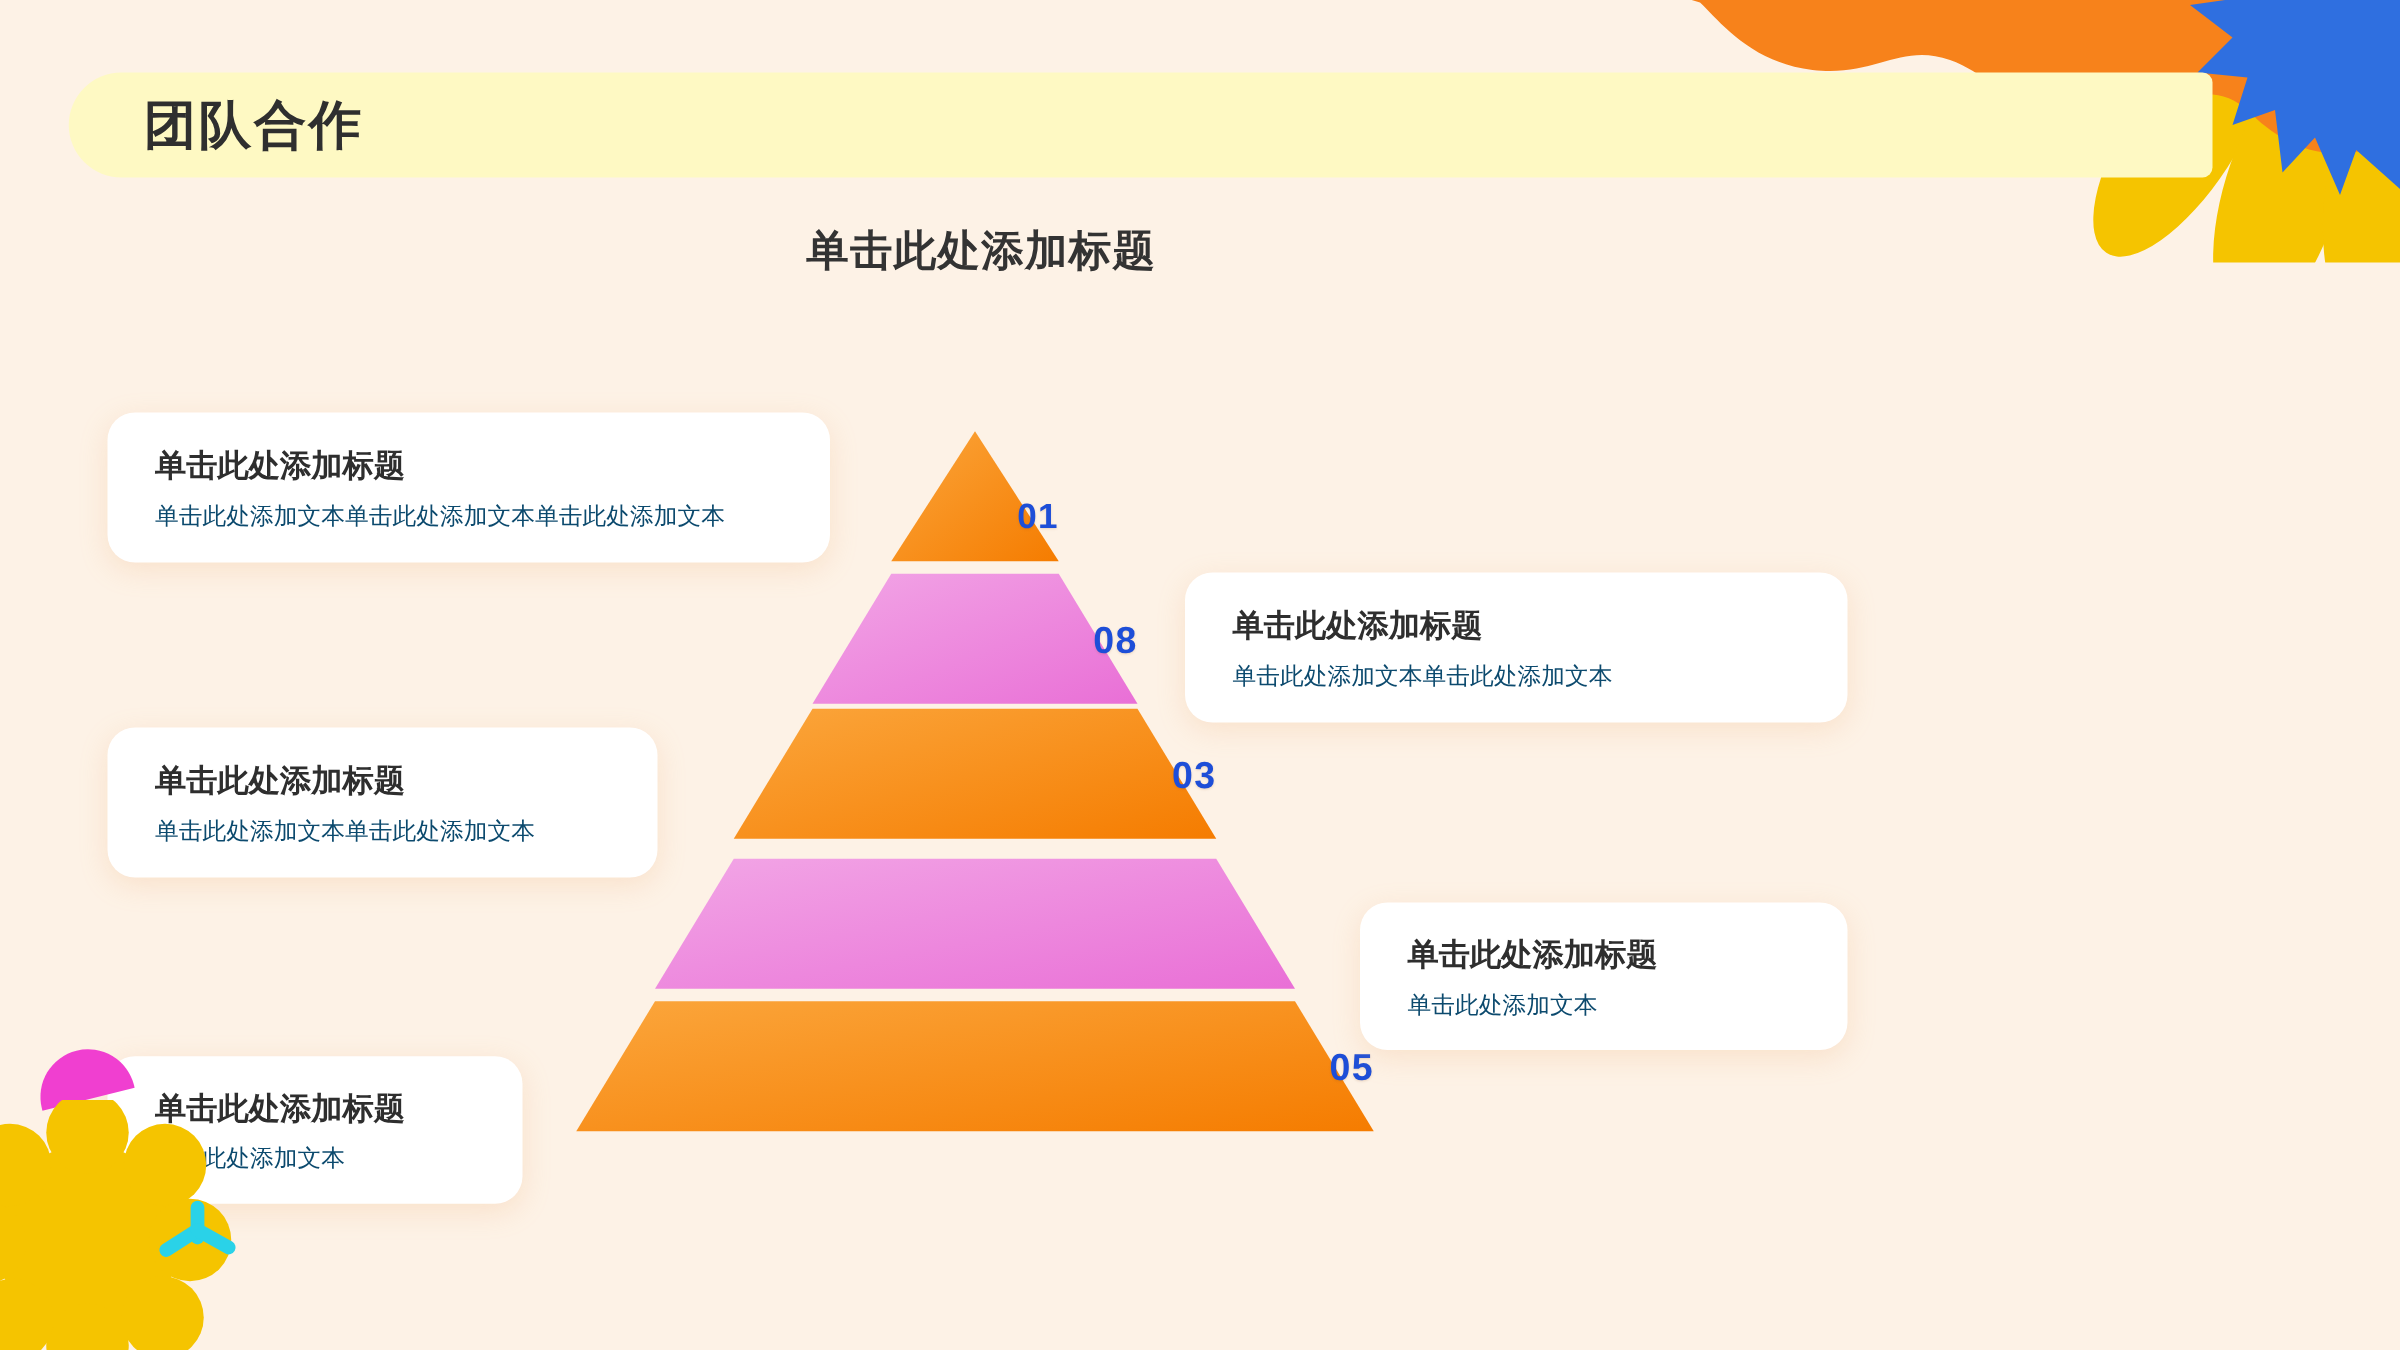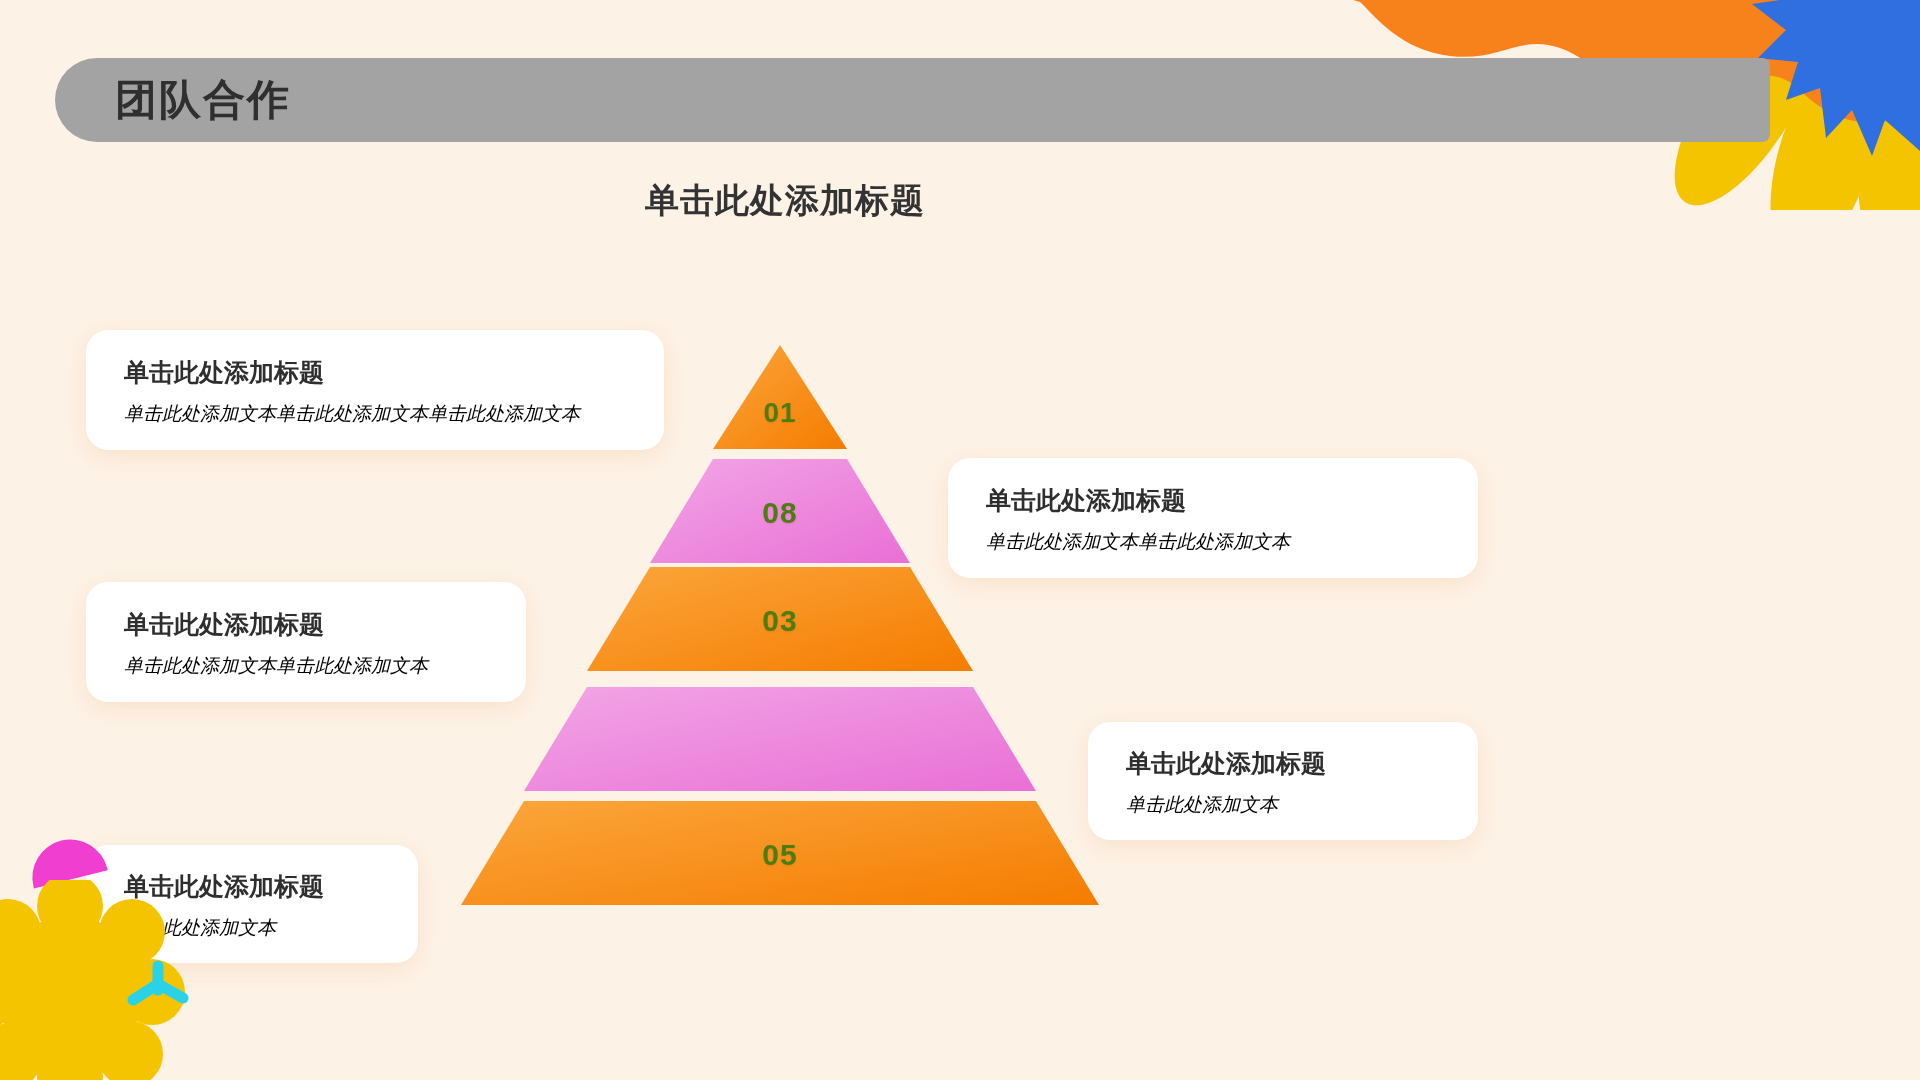--- a/index.html
+++ b/index.html
@@ -35,21 +35,21 @@
   .halfcircle-pink { left: 28px; bottom: 200px; width: 76px; height: 40px;
      background:#f03fd0; border-radius: 76px 76px 0 0; transform: rotate(-14deg);}
   .flower-yellow { left: -38px; bottom: -20px; width: 230px; height: 220px; }
   .star-cyan { left: 125px; bottom: 68px; width: 66px; height: 52px; }
 
   
   .title-banner {
     position: absolute;
     left: 55px; top: 58px;
     width: 1715px; height: 84px;
-    background: #a3a3a3;
+    background: #fef9c3;
     border-radius: 42px 8px 8px 42px;
     display: flex; align-items: center;
   }
   .title-text {
     margin-left: 60px;
     font-size: 42px;
     font-weight: 700;
     color: #2f2f2f;
     letter-spacing: 2px;
   }
@@ -80,45 +80,44 @@
   }
   .card-title {
     font-size: 25px;
     font-weight: 700;
     color: #2e2e2e;
     margin-bottom: 12px;
     white-space: nowrap;
   }
   .card-body {
     font-size: 19px;
-    color: #000000;
+    color: #0c4a6e;
     line-height: 1.35;
     white-space: nowrap;
-    font-style: italic;
   }
   .card.align-left  .card-title { text-align: left; padding-left: 8px; }
   .card.align-left  .card-body  { text-align: left; padding-left: 8px; }
 
   
   #card-l1 { left: 86px;  top: 330px; width: 578px; height: 120px; }
   #card-l2 { left: 86px;  top: 582px; width: 440px; height: 120px; }
   #card-l3 { left: 86px;  top: 845px; width: 332px; height: 118px; }
   
   #card-r1 { left: 948px;  top: 458px; width: 530px; height: 120px; }
   #card-r2 { left: 1088px; top: 722px; width: 390px; height: 118px; }
 
   
   .pyramid { position: absolute; left: 455px; top: 345px; width: 650px; height: 610px; }
   .tier { position: absolute; }
   .tier svg { display: block; overflow: visible; }
   .tier-label {
     position: absolute;
     left: 0; right: 0;
-    text-align: center;
-    color: #4d7c0f;
+    text-align: right;
+    color: #1d4ed8;
     font-weight: 700;
     font-size: 30px;
     letter-spacing: 1px;
     text-shadow: 0 1px 2px rgba(140,70,0,0.18);
   }
 </style>
 </head>
 <body>
 
 <div class="slide">

